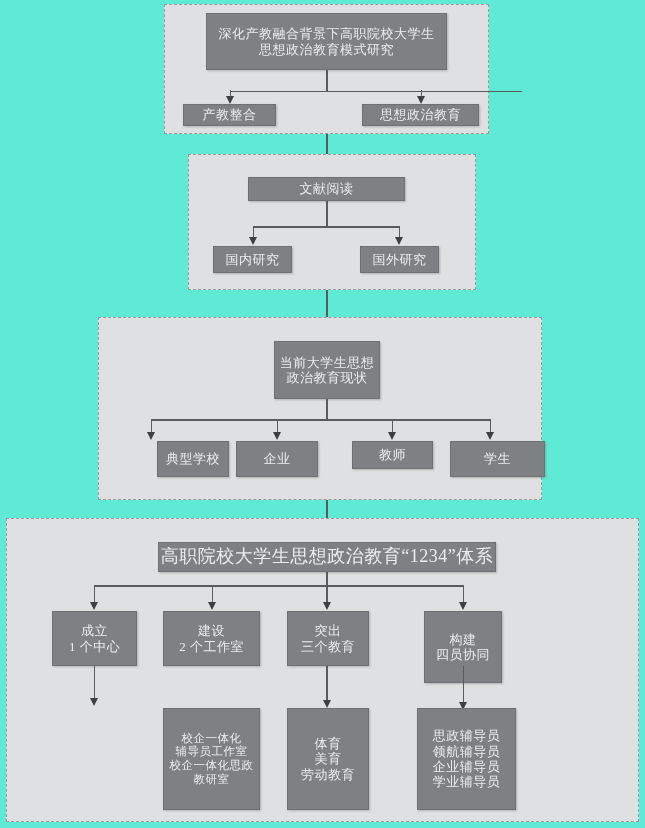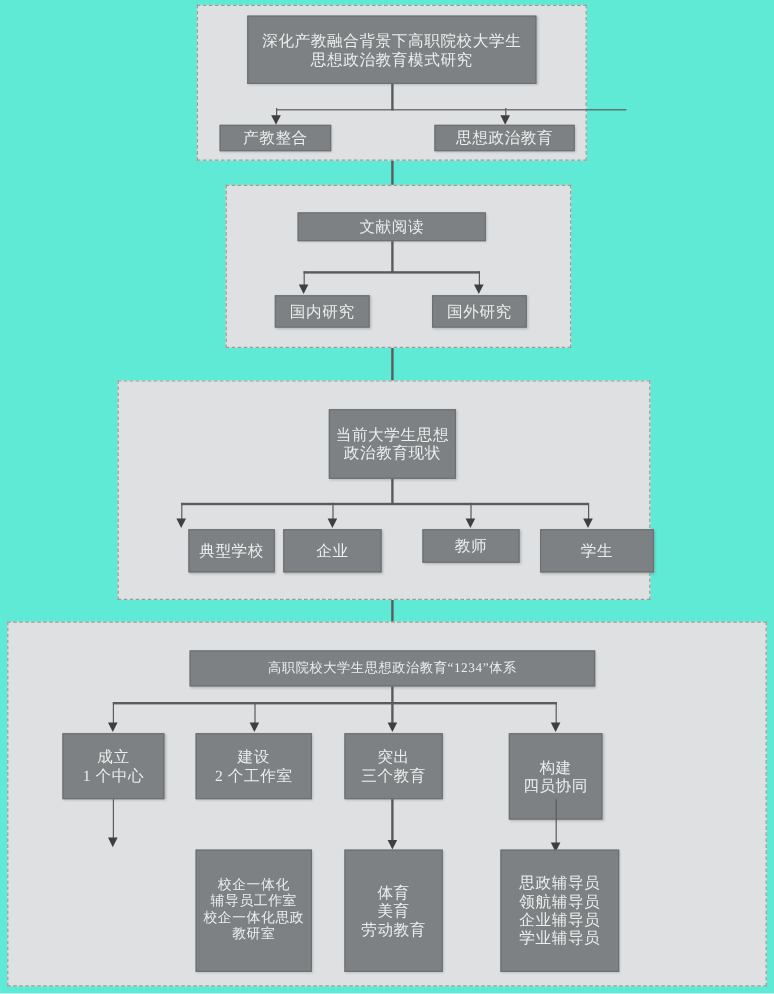--- a/index.html
+++ b/index.html
@@ -32,21 +32,21 @@
     display: flex;
     align-items: center;
     justify-content: center;
     text-align: center;
     line-height: 1.18;
     letter-spacing: 0.5px;
     font-size: 13px;
     white-space: pre-line;
     box-shadow: 1px 1px 2px rgba(120,122,124,0.45);
   }
-  .node.small { font-size: 11px; }
+  .node.small { font-size: 18px; }
   .node.tiny  { font-size: 11.5px; }
   .conn {
     position: absolute;
     background: #595b5d;
   }
   .conn.v { width: 1.5px; }
   .conn.h { height: 1.5px; }
   .arrow {
     position: absolute;
     width: 0;
@@ -83,21 +83,21 @@
 
   <div class="node" style="left:248px; top:177px; width:157px; height:24px;">文献阅读</div>
 
   <div class="conn v" style="left:326px; top:201px; width:1.5px; height:26px;"></div>
   <div class="conn h" style="left:253px; top:226px; width:147px; height:1.5px;"></div>
   <div class="conn v" style="left:252.5px; top:226px; width:1.5px; height:13px;"></div>
   <div class="arrow" style="left:249px; top:237px;"></div>
   <div class="conn v" style="left:398.5px; top:226px; width:1.5px; height:13px;"></div>
   <div class="arrow" style="left:395px; top:237px;"></div>
 
-  <div class="node" style="left:213px; top:246px; width:79px; height:27px;margin-left:16px;">国内研究</div>
+  <div class="node" style="left:213px; top:246px; width:79px; height:27px;">国内研究</div>
   <div class="node" style="left:360px; top:246px; width:79px; height:27px;">国外研究</div>
 
   <div class="conn v" style="left:326px; top:290px; width:1.5px; height:42px;"></div>
   <div class="arrow" style="left:322.5px; top:328px;"></div>
 
   <div class="panel" style="left:98px; top:317px; width:444px; height:183px;"></div>
 
   <div class="node" style="left:274px; top:341px; width:106px; height:58px;">当前大学生思想
 政治教育现状</div>
 

